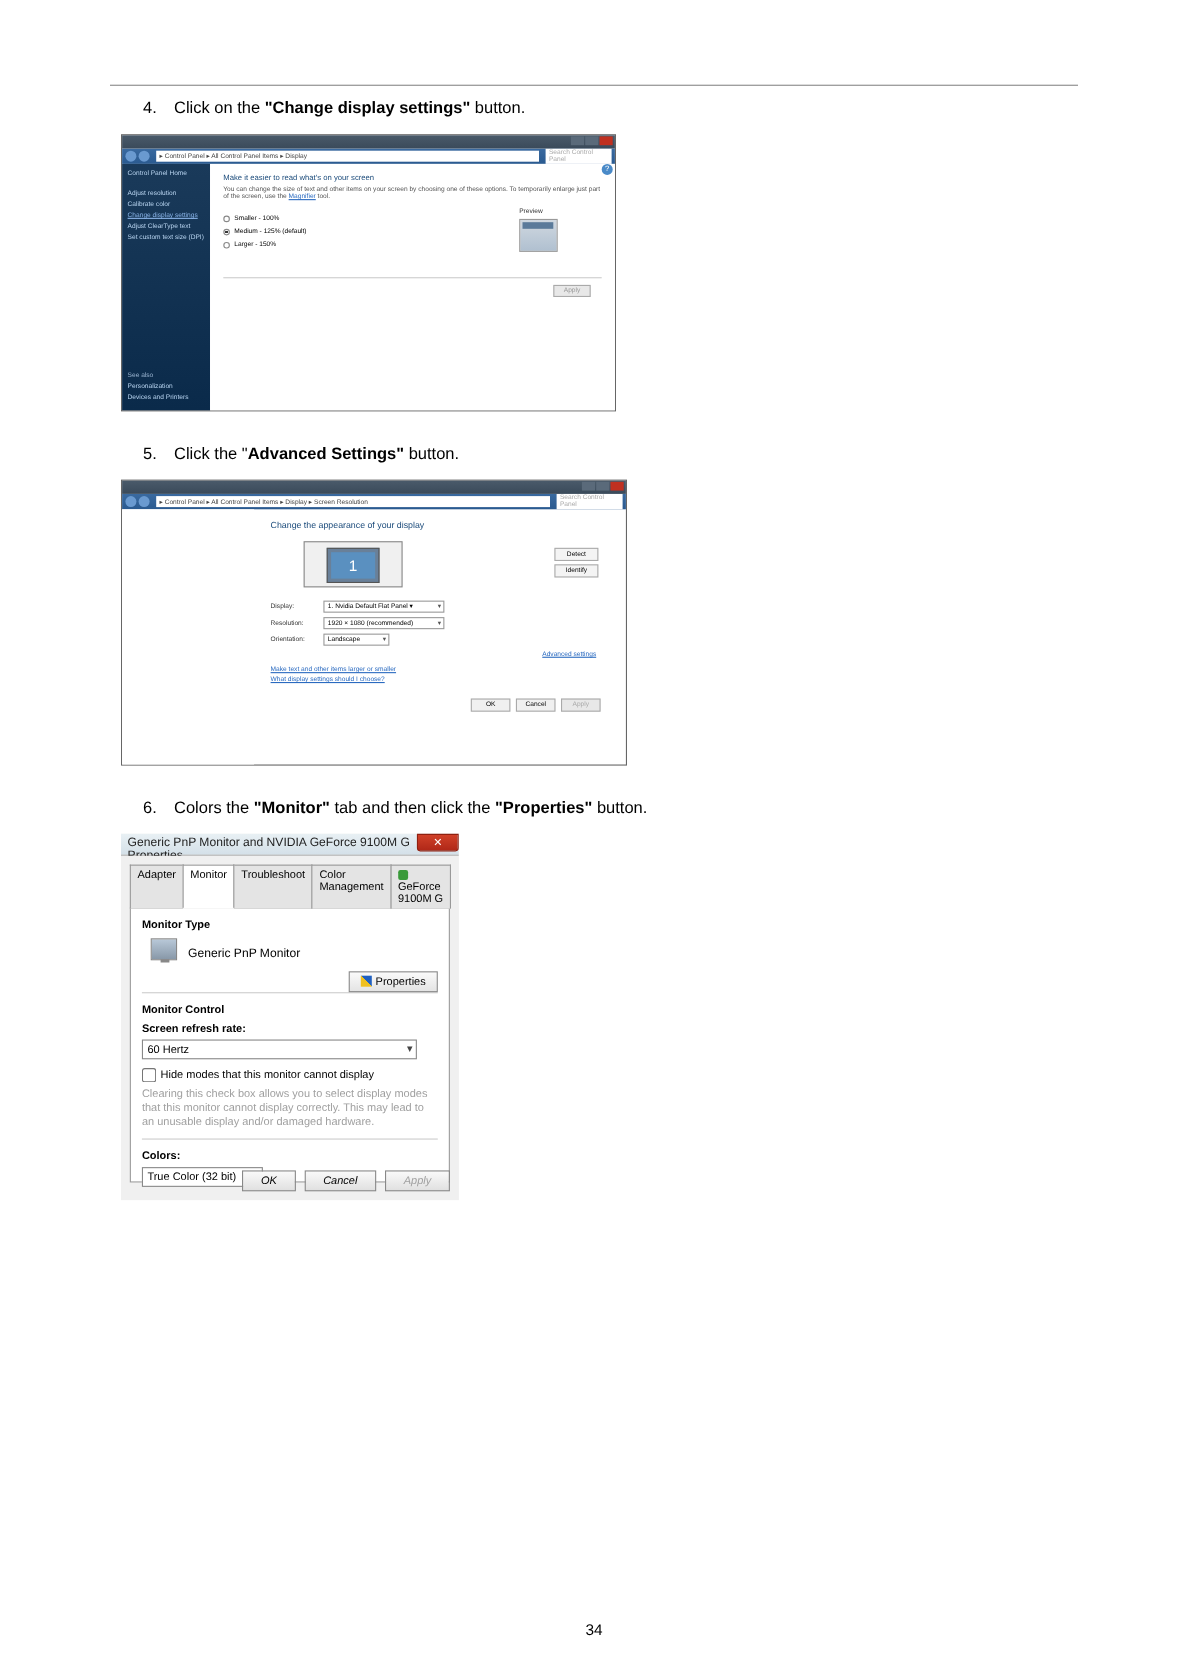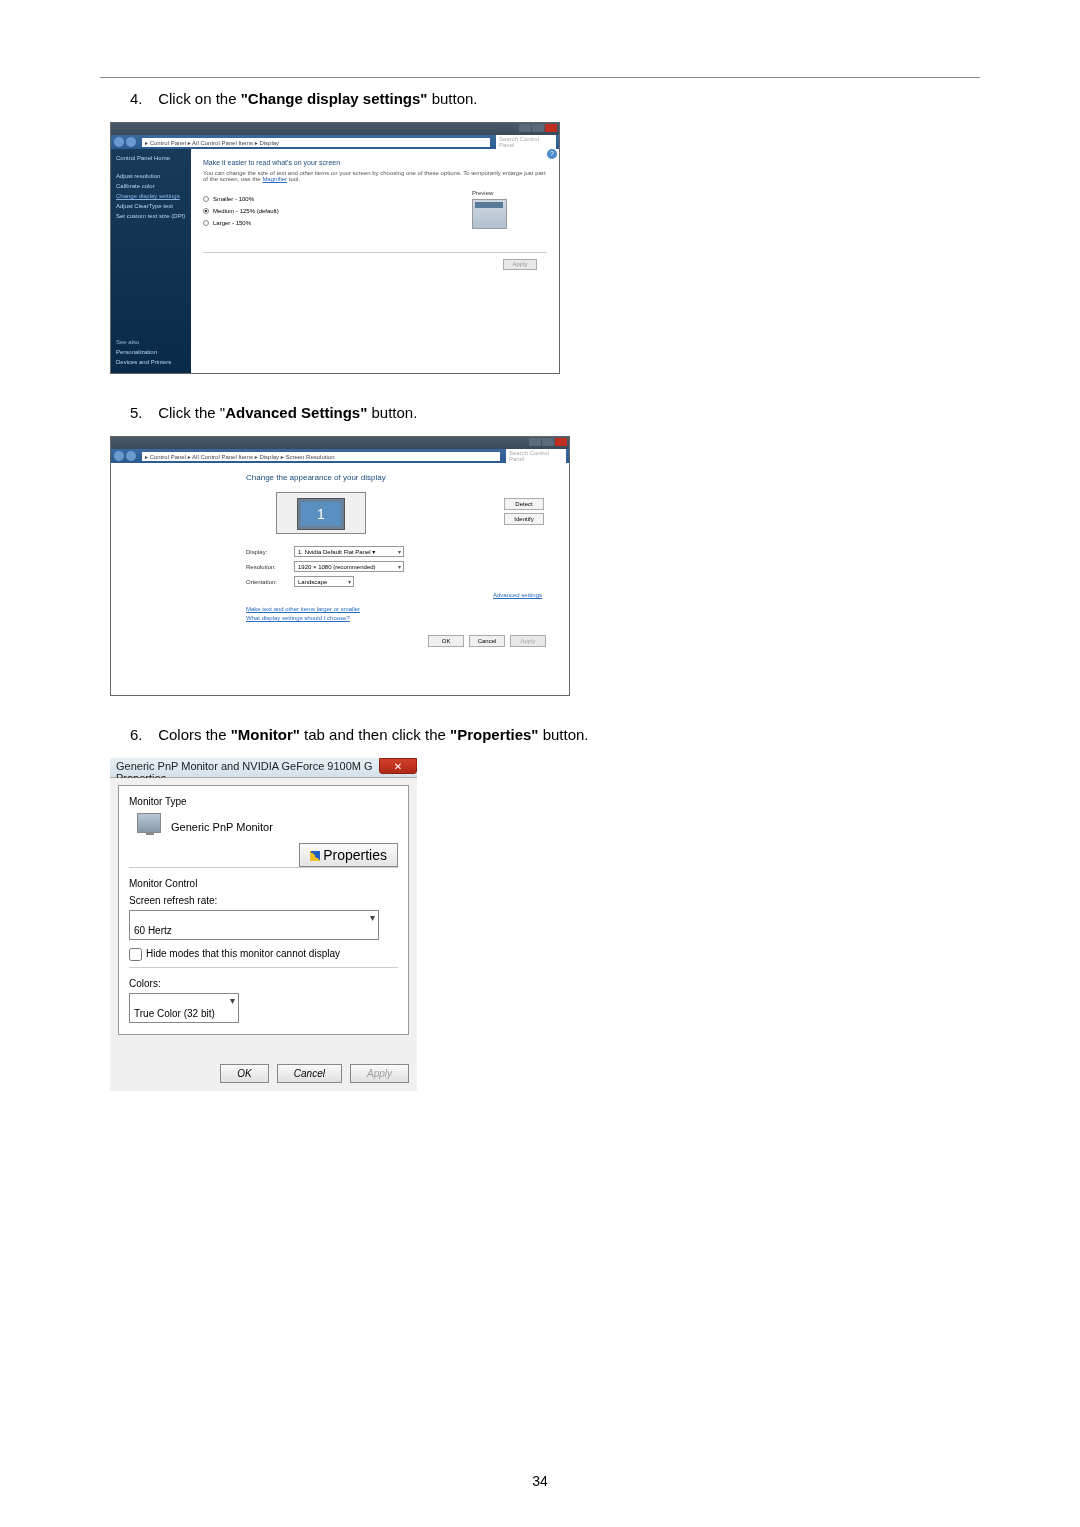--- a/index.html
+++ b/index.html
@@ -189,28 +189,28 @@
       z-index: 2;
     }
     .tab3 .icon-sm { display: inline-block; width: 9px; height: 9px; background: #3a9a3a; border-radius: 2px; margin-right: 2px; vertical-align: middle; }
     .tabpane {
       border: 1px solid #999;
       background: #fff;
       padding: 10px;
       height: 250px;
       margin-top: -1px;
     }
-    .group-lbl { font-size: 10px; margin-bottom: 4px; }
+    .group-lbl { font-size: 10px; margin-bottom: 4px; font-weight: bold; }
     .mon-row { display: flex; align-items: flex-end; padding: 2px 0 10px 8px; }
     .mon-ico { width: 24px; height: 20px; background: linear-gradient(#b8c8d8, #8898a8); border: 1px solid #888; margin-right: 10px; position: relative; }
     .mon-ico::after { content:''; position:absolute; bottom:-3px; left:8px; width:8px; height:3px; background:#888; }
-    .prop-btn { float: right; padding: 3px 10px; border: 1px solid #888; background: linear-gradient(#fafafa,#e4e4e4); font-size: 14px; }
+    .prop-btn { float: right; padding: 3px 10px; border: 1px solid #888; background: linear-gradient(#fafafa,#e4e4e4); font-size: 10px; }
     .prop-btn .shield { display:inline-block; width:10px; height:10px; background: linear-gradient(45deg,#f0c020 50%, #2060c0 50%); margin-right:3px; vertical-align:middle; }
     .sep3 { border-top: 1px solid #ccc; margin: 6px 0 10px; clear: both; }
-    .dd3 { width: 250px; height: 18px; border: 1px solid #888; background: #fff; padding: 14px 4px; font-size: 10px; position: relative; margin-bottom: 8px; }
+    .dd3 { width: 250px; height: 18px; border: 1px solid #888; background: #fff; padding: 3px 4px; font-size: 10px; position: relative; margin-bottom: 8px; }
     .dd3::after { content:'▾'; position:absolute; right:3px; top:1px; color:#444; }
     .dd3.sm { width: 110px; }
     .cb-row { font-size: 10px; margin: 4px 0; }
     .cb-row input { vertical-align: middle; margin-right: 4px; }
     .disabled-text { color: #a0a0a0; font-size: 10px; line-height: 1.3; margin-bottom: 8px; }
     .dlg-btns { position: absolute; bottom: 8px; right: 8px; font-style: italic; }
     .dlg-btn { display:inline-block; padding: 3px 16px; border: 1px solid #888; background: linear-gradient(#fafafa,#e0e0e0); font-size: 10px; margin-left: 5px; }
     .dlg-btn.dis { color: #a0a0a0; }
 
     .page-num {
@@ -363,34 +363,42 @@
       <span class="step-num">6.</span>
       <span>Colors the </span><span class="bold">"Monitor"</span><span> tab and then click the </span><span class="bold">"Properties"</span><span> button.</span>
     </div>
 
     <div class="shot3">
       <div class="shot3-titlebar">
         <span>Generic PnP Monitor and NVIDIA GeForce 9100M G   Properties</span>
         <div class="shot3-close">✕</div>
       </div>
       <div class="shot3-body">
+        <div class="tabs3">
+          <div class="tab3">Adapter</div>
+          <div class="tab3 active">Monitor</div>
+          <div class="tab3">Troubleshoot</div>
+          <div class="tab3">Color Management</div>
+          <div class="tab3"><span class="icon-sm"></span><span>GeForce 9100M G</span></div>
+        </div>
         <div class="tabpane">
           <div class="group-lbl">Monitor Type</div>
           <div class="mon-row">
             <div class="mon-ico"></div>
             <span>Generic PnP Monitor</span>
           </div>
           <div class="prop-btn"><span class="shield"></span><span>Properties</span></div>
           <div class="sep3"></div>
           <div class="group-lbl">Monitor Control</div>
           <div class="group-lbl" style="margin-top:6px;">Screen refresh rate:</div>
           <div class="dd3">60 Hertz</div>
           <div class="cb-row">
             <input type="checkbox" style=""><span>Hide modes that this monitor cannot display</span>
           </div>
+          <div class="disabled-text">Clearing this check box allows you to select display modes that this monitor cannot display correctly. This may lead to an unusable display and/or damaged hardware.</div>
           <div class="sep3"></div>
           <div class="group-lbl">Colors:</div>
           <div class="dd3 sm">True Color (32 bit)</div>
         </div>
         <div class="dlg-btns">
           <span class="dlg-btn">OK</span>
           <span class="dlg-btn">Cancel</span>
           <span class="dlg-btn dis">Apply</span>
         </div>
       </div>

